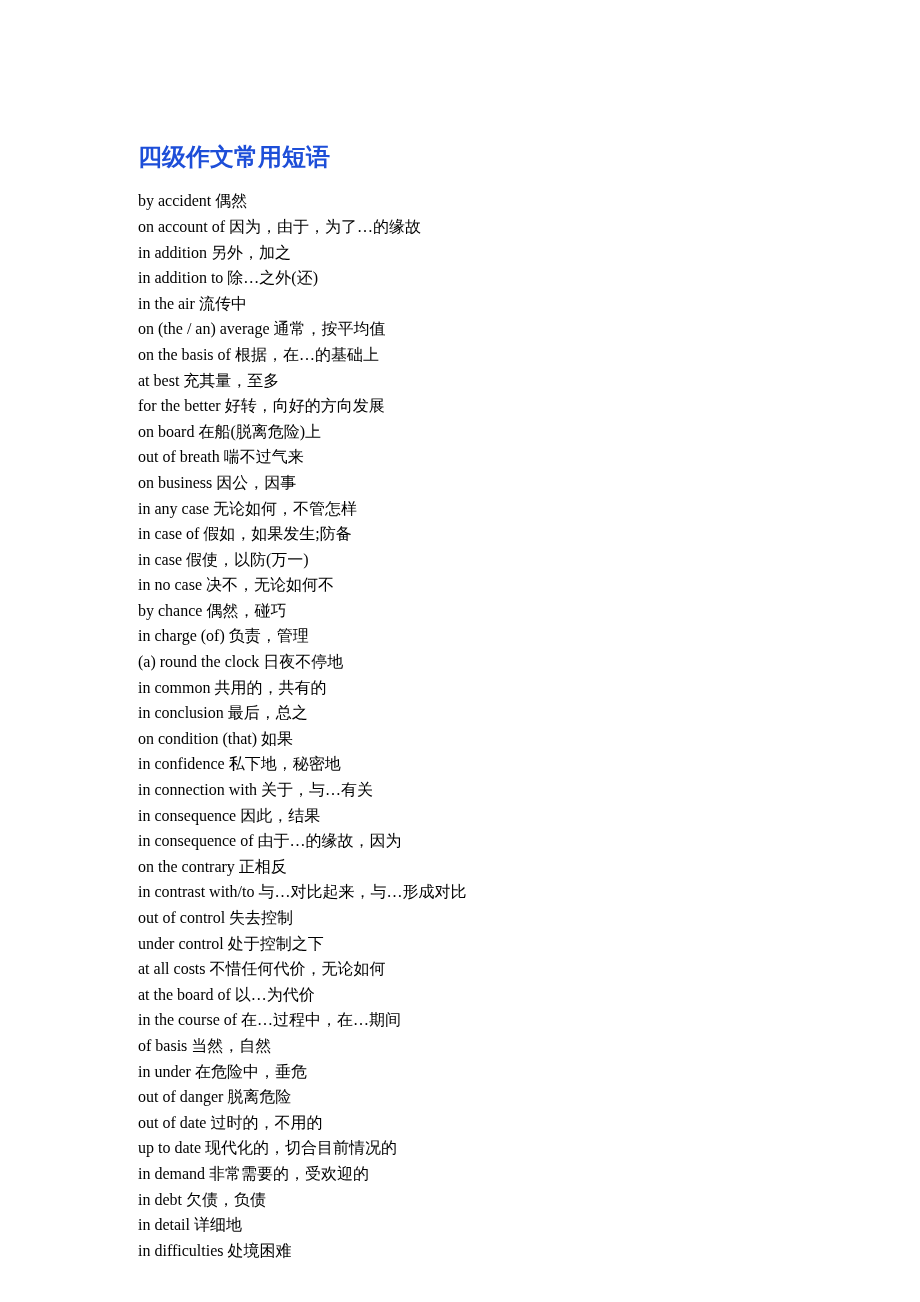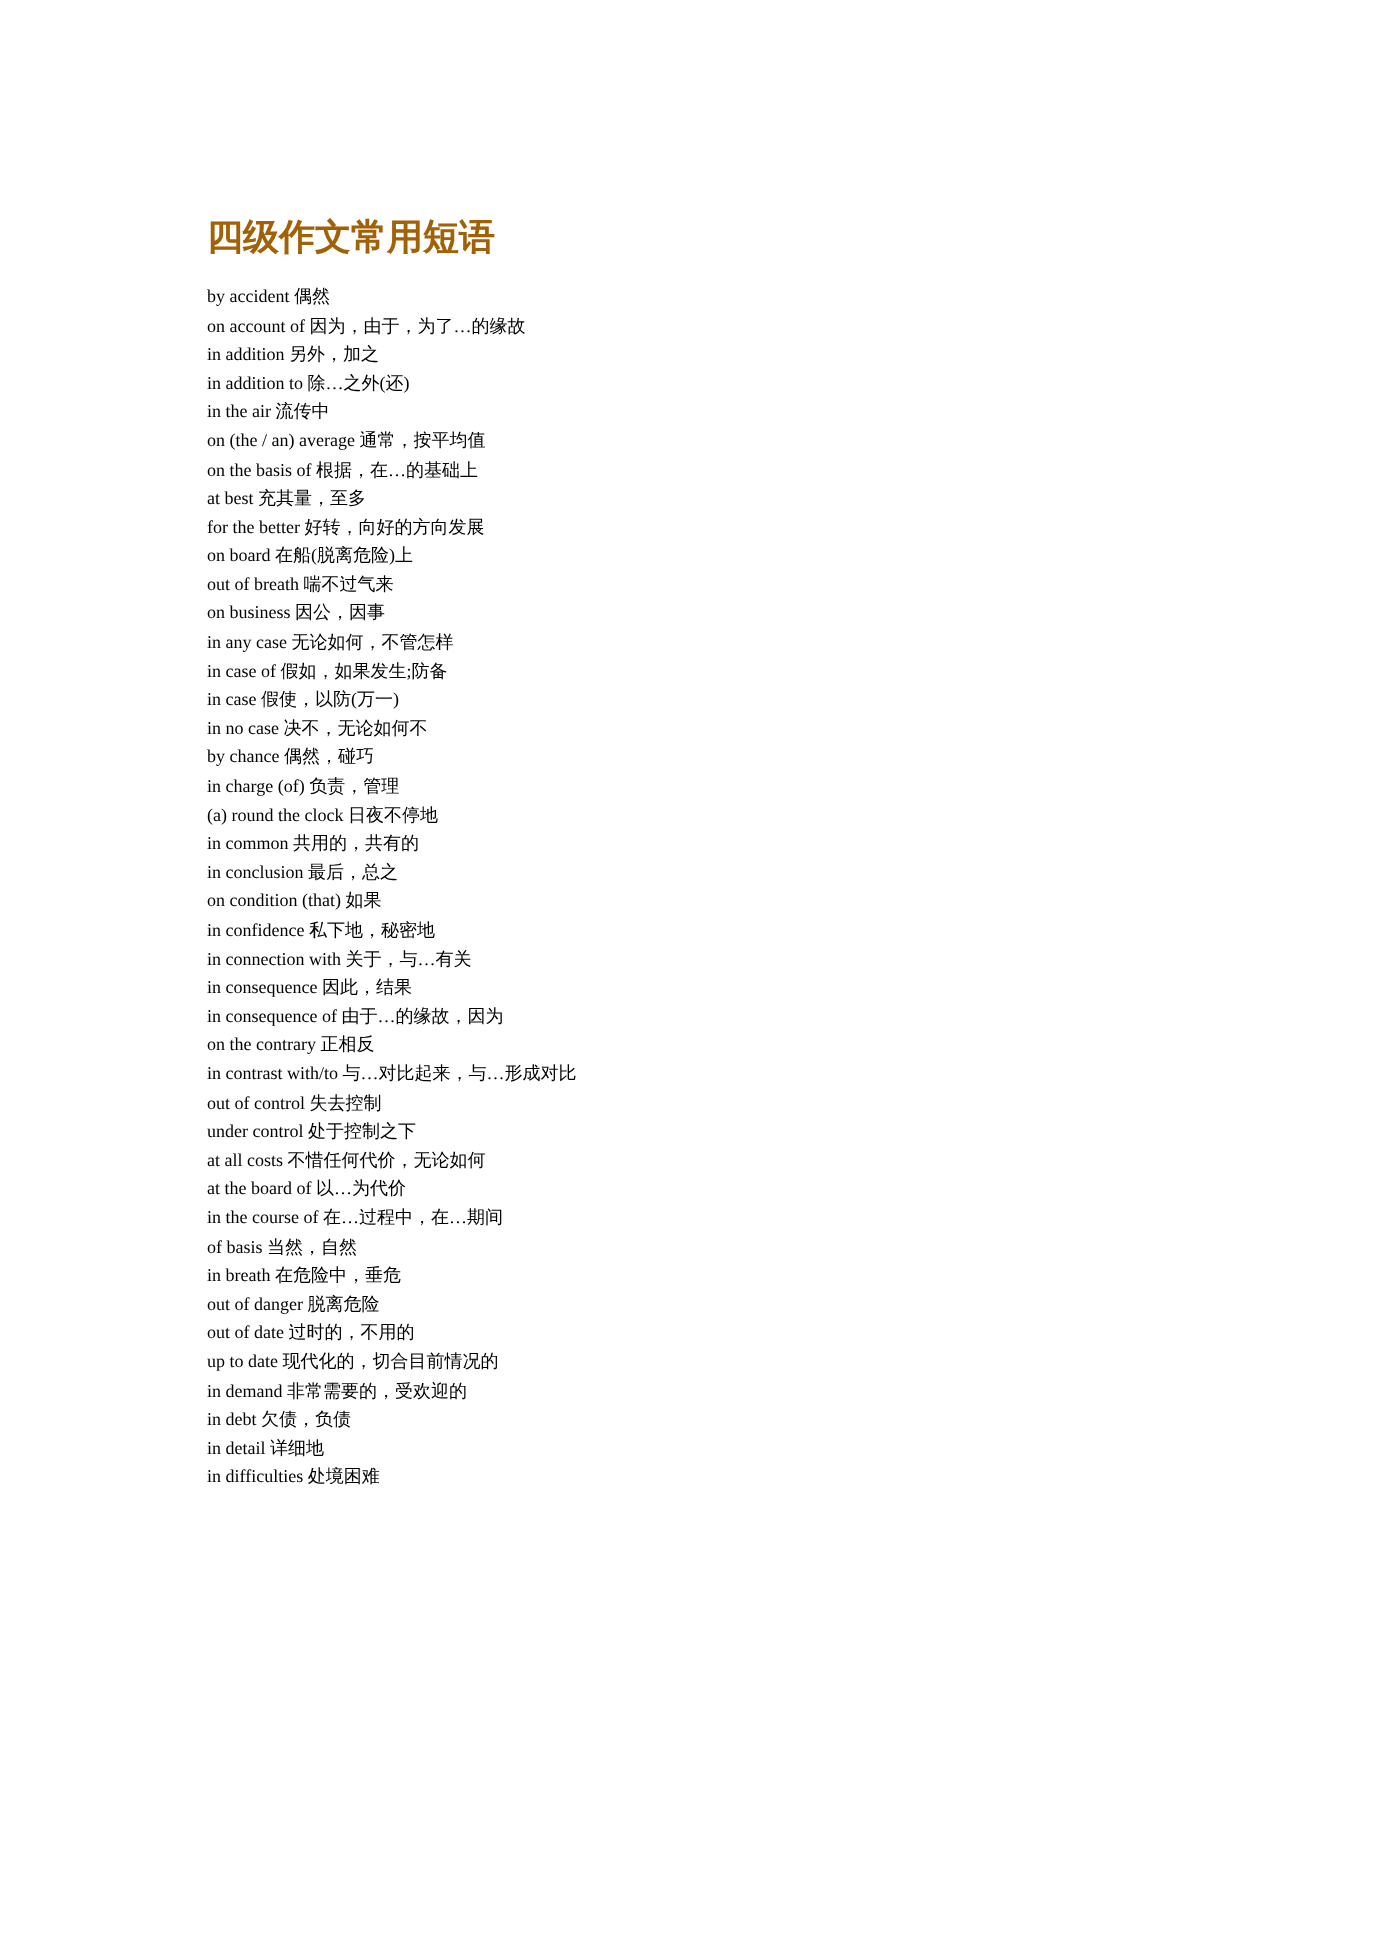--- a/index.html
+++ b/index.html
@@ -11,29 +11,29 @@
       background: #ffffff;
       width: 920px;
       min-height: 1302px;
       padding: 140px 138px 100px 138px;
       font-family: "SimSun", "宋体", serif;
       font-size: 16px;
       line-height: 1.6;
       color: #000000;
     }
     .title {
-      color: #a16207;
-      font-family: Liberation Serif, serif;
+      color: #1d4ed8;
+      font-family: Liberation Mono, monospace;
       font-size: 24px;
       font-weight: bold;
       margin-bottom: 10px;
     }
     .phrase-line {
       font-family: "Times New Roman", "SimSun", serif;
-      font-size: 12px;
+      font-size: 16px;
       line-height: 1.6;
       white-space: pre-wrap;
     }
     .phrase-en {
       font-family: "Times New Roman", serif;
     }
     .phrase-cn {
       font-family: "SimSun", "宋体", serif;
     }
   </style>
@@ -70,21 +70,21 @@
     <div class="phrase-line"><span class="phrase-en">in consequence</span><span class="phrase-cn"> 因此，结果</span></div>
     <div class="phrase-line"><span class="phrase-en">in consequence of</span><span class="phrase-cn"> 由于…的缘故，因为</span></div>
     <div class="phrase-line"><span class="phrase-en">on the contrary</span><span class="phrase-cn"> 正相反</span></div>
     <div class="phrase-line"><span class="phrase-en">in contrast with/to</span><span class="phrase-cn"> 与…对比起来，与…形成对比</span></div>
     <div class="phrase-line"><span class="phrase-en">out of control</span><span class="phrase-cn"> 失去控制</span></div>
     <div class="phrase-line"><span class="phrase-en">under control</span><span class="phrase-cn"> 处于控制之下</span></div>
     <div class="phrase-line"><span class="phrase-en">at all costs</span><span class="phrase-cn"> 不惜任何代价，无论如何</span></div>
     <div class="phrase-line"><span class="phrase-en">at the board of</span><span class="phrase-cn"> 以…为代价</span></div>
     <div class="phrase-line"><span class="phrase-en">in the course of</span><span class="phrase-cn"> 在…过程中，在…期间</span></div>
     <div class="phrase-line"><span class="phrase-en">of basis</span><span class="phrase-cn"> 当然，自然</span></div>
-    <div class="phrase-line"><span class="phrase-en">in breath</span><span class="phrase-cn"> 在危险中，垂危</span></div>
+    <div class="phrase-line"><span class="phrase-en">in under</span><span class="phrase-cn"> 在危险中，垂危</span></div>
     <div class="phrase-line"><span class="phrase-en">out of danger</span><span class="phrase-cn"> 脱离危险</span></div>
     <div class="phrase-line"><span class="phrase-en">out of date</span><span class="phrase-cn"> 过时的，不用的</span></div>
     <div class="phrase-line"><span class="phrase-en">up to date</span><span class="phrase-cn"> 现代化的，切合目前情况的</span></div>
     <div class="phrase-line"><span class="phrase-en">in demand</span><span class="phrase-cn"> 非常需要的，受欢迎的</span></div>
     <div class="phrase-line"><span class="phrase-en">in debt</span><span class="phrase-cn"> 欠债，负债</span></div>
     <div class="phrase-line"><span class="phrase-en">in detail</span><span class="phrase-cn"> 详细地</span></div>
     <div class="phrase-line"><span class="phrase-en">in difficulties</span><span class="phrase-cn"> 处境困难</span></div>
   </div>
 
 </body></html>

